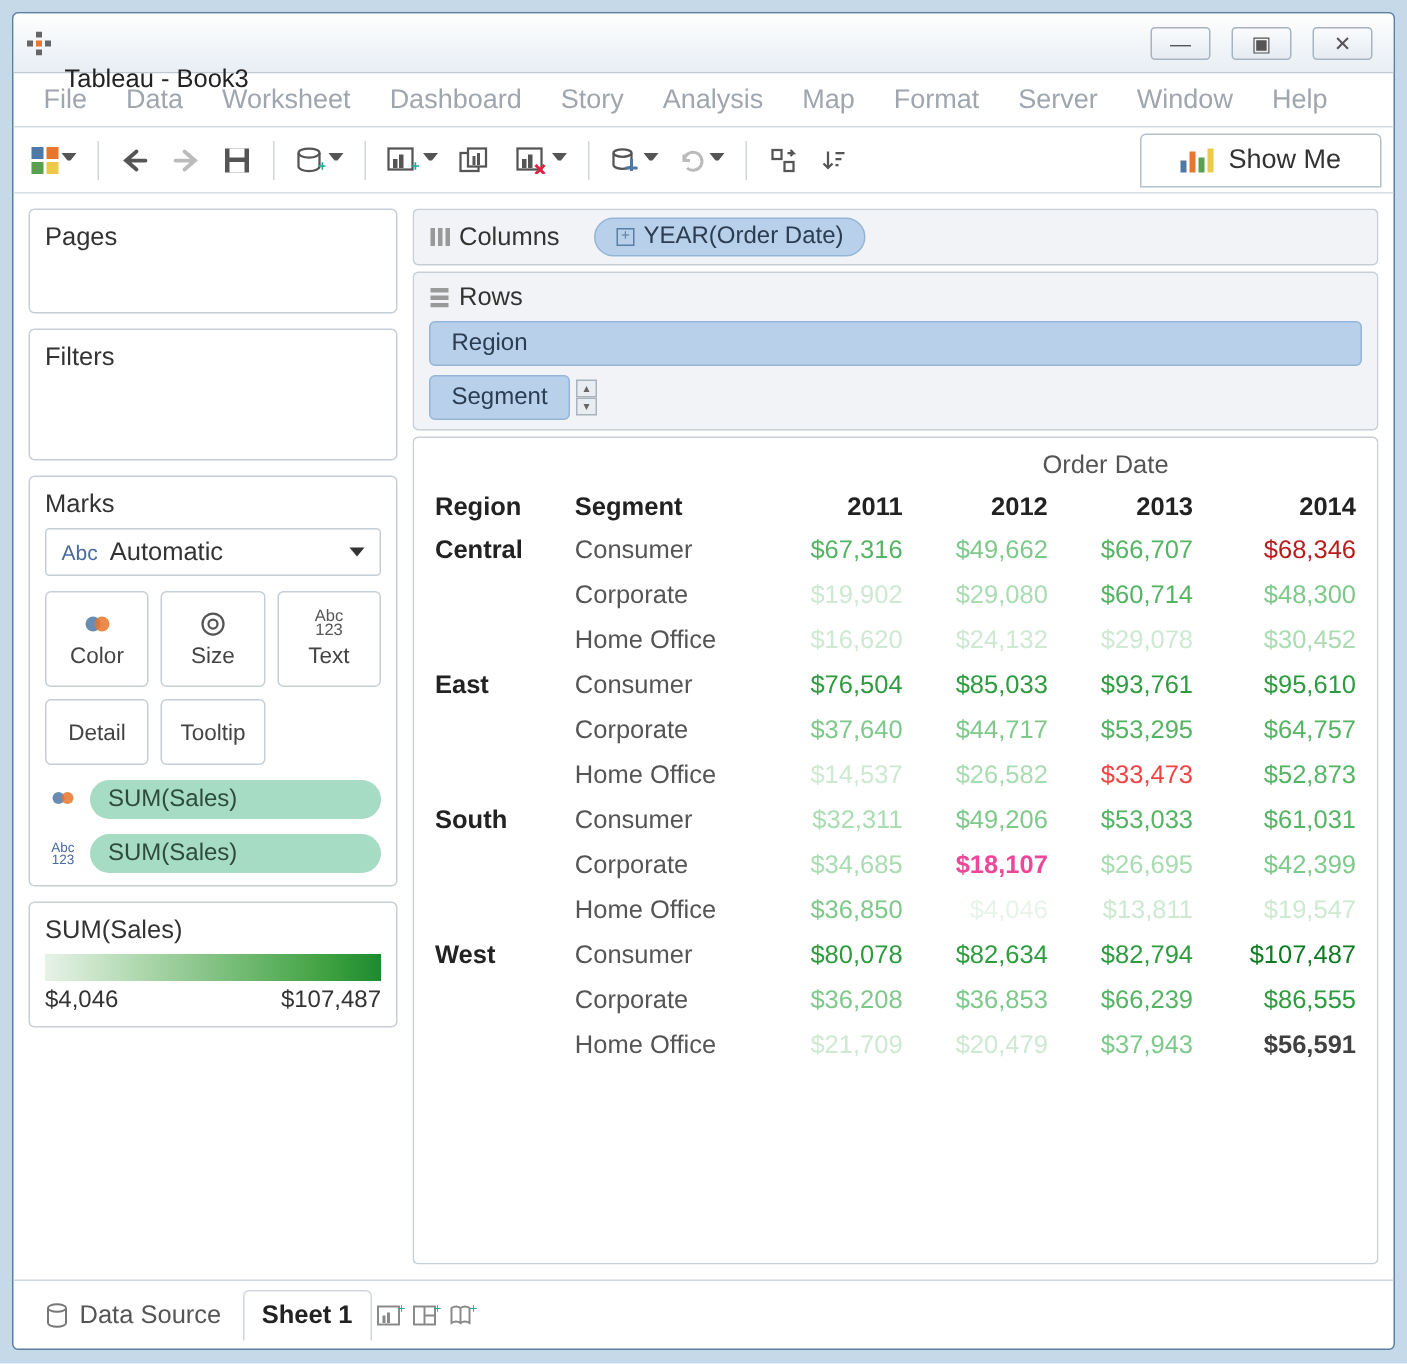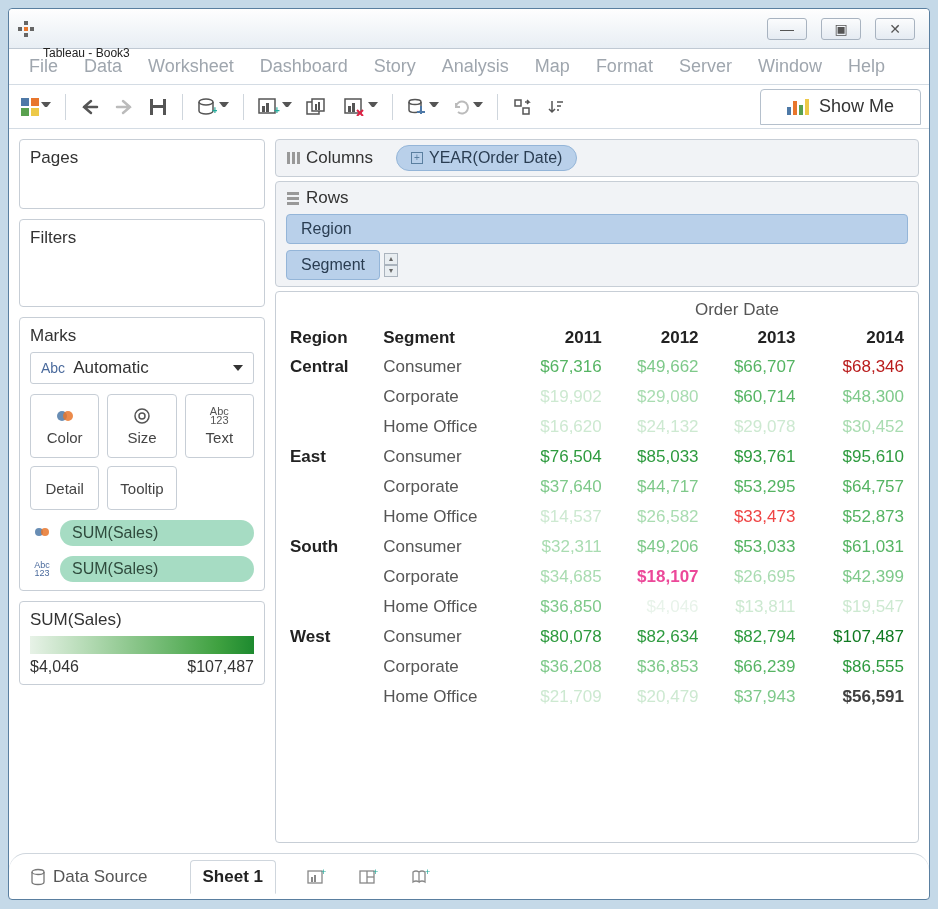--- a/index.html
+++ b/index.html
@@ -8,21 +8,21 @@
   margin: 8px; background: #fff; border: 1px solid #5a7fa0; border-radius: 4px;
   height: 892px; display: flex; flex-direction: column;
 }
 .titlebar {
   height: 40px; display: flex; align-items: center; padding: 0 8px;
   background: linear-gradient(#fefefe, #e8eef4);
   border-bottom: 1px solid #c0c9d3; border-radius: 4px 4px 0 0;
 }
 .appicon { width: 18px; height: 18px; margin-right: 8px; display:flex; align-items:center; justify-content:center; }
 .appicon svg { width:16px; height:16px; }
-.title { font-size: 12px; color: #222; flex:1;margin-top:48px; }
+.title { font-size: 17px; color: #222; flex:1;margin-top:48px; }
 .win-controls { display:flex; gap:14px; align-items:center; padding-right:6px; }
 .win-btn { width:40px; height:22px; border:1px solid #a8b3c0; border-radius:3px; background:linear-gradient(#fbfcfd,#e5ebf2); display:flex; align-items:center; justify-content:center; cursor:pointer; color:#555; font-size:14px; }
 .menubar { height: 36px; display:flex; align-items:center; padding: 0 12px; gap:10px; border-bottom:1px solid #d4dce4; }
 .menubar span { font-size: 18px; color: #9fa6ae; padding: 4px 8px; cursor:pointer; }
 .toolbar { height: 44px; display:flex; align-items:center; padding: 0 8px; gap:6px; border-bottom:1px solid #d4dce4; }
 .tb-btn { min-width:28px; height:28px; display:flex; align-items:center; justify-content:center; cursor:pointer; padding:0 4px; }
 .tb-sep { width:1px; height:26px; background:#cfd6dd; margin:0 4px; }
 .tb-drop { width:10px; height:10px; margin-left:2px; border-left:4px solid transparent; border-right:4px solid transparent; border-top:5px solid #555; }
 .logo-sq { display:grid; grid-template-columns:1fr 1fr; gap:2px; width:18px; height:18px; }
 .logo-sq div { width:8px; height:8px; }
@@ -92,21 +92,21 @@
 }
 .viz-title { text-align:center; font-size:17px; color:#555; margin-bottom:4px; margin-left:280px; }
 table.data { width:100%; border-collapse:collapse; }
 table.data th { font-size:17px; font-weight:bold; text-align:left; padding:4px 8px; color:#222; }
 table.data th.num, table.data td.num { text-align:right; }
 table.data td { font-size:17px; padding:5px 8px; }
 table.data td.reg { font-weight:bold; color:#222; }
 table.data td.seg { color:#555; }
 .statusbar {
   height:46px; border-top:1px solid #cfd6dd;
-  display:flex; align-items:center; padding:0 10px; gap:30px;border-radius:17px;
+  display:flex; align-items:center; padding:0 10px; gap:2px;
 }
 .ds-tab { display:flex; align-items:center; gap:8px; font-size:17px; color:#555; cursor:pointer; padding:6px 12px; }
 .ds-tab.active { border:1px solid #cfd6dd; border-bottom-color:#fff; border-radius:4px 4px 0 0; background:#fff; margin-bottom:-1px; font-weight:bold; color:#222; }
 .sb-icon { width:22px; height:18px; display:flex; align-items:center; justify-content:center; cursor:pointer; color:#777; }
 .rows-shelf { flex-direction:column; align-items:flex-start; padding:6px 10px; gap:6px; position:relative; }
 .rows-label-row { display:flex; align-items:center; gap:6px; }
 </style>
 </head>
 <body>
 

